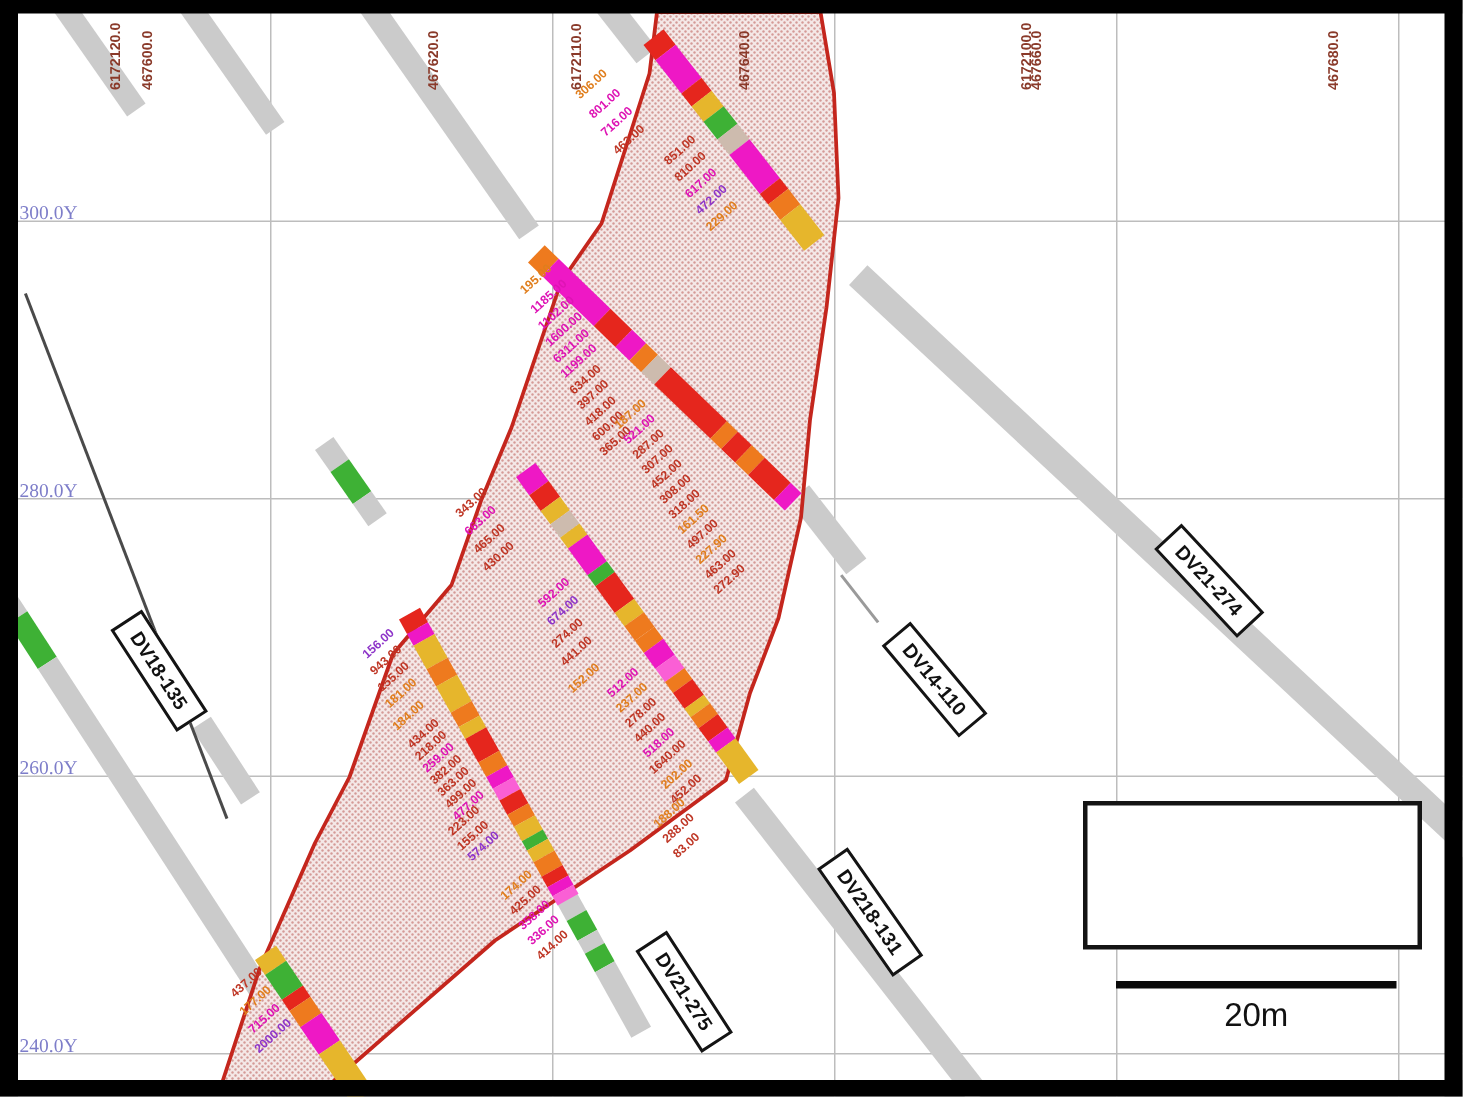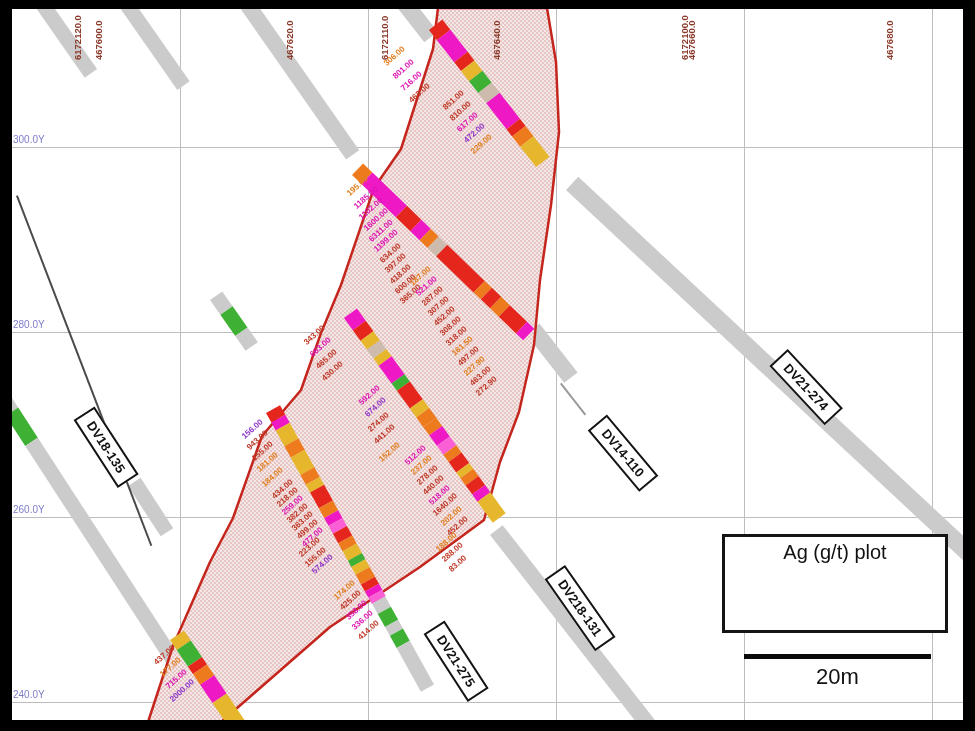--- a/index.html
+++ b/index.html
@@ -7,21 +7,21 @@
          font-family:"Liberation Sans",sans-serif;}
   .gv{position:absolute;top:0;bottom:0;width:1px;background:#bdbdbd;z-index:1;}
   .gh{position:absolute;left:0;right:0;height:1px;background:#bdbdbd;z-index:1;}
   .trace{position:absolute;transform-origin:0 0;z-index:2;}
   .bar{position:absolute;transform-origin:0 0;z-index:4;}
   #vein-svg{position:absolute;left:0;top:0;z-index:3;}
   .val{position:absolute;z-index:5;font-size:8.2px;font-weight:700;white-space:nowrap;
        transform:rotate(-42deg);transform-origin:0 50%;letter-spacing:0;}
   .toplab{position:absolute;z-index:6;font-size:9.5px;font-weight:700;color:#8a3a2a;
           white-space:nowrap;transform:rotate(-90deg);transform-origin:0 0;}
-  .leftlab{position:absolute;z-index:6;font-size:10px;color:#7d7dc9;white-space:nowrap;}
+  .leftlab{position:absolute;z-index:6;font-size:13px;color:#7d7dc9;white-space:nowrap;font-family:Liberation Serif, serif;}
   .dlabel{position:absolute;z-index:7;background:#fff;border:2px solid #141414;
           padding:3px 9px;font-size:13px;font-weight:700;color:#111;white-space:nowrap;}
   #legend{position:absolute;left:722px;top:534px;width:226px;height:99px;z-index:8;
           background:#fff;border:3px solid #141414;text-align:center;box-sizing:border-box;}
   #legend-title{font-size:21px;font-weight:700;color:#111;margin-top:8px;}
   .legend-line{font-size:20px;color:#111;margin-top:4px;}
   #scalebar{position:absolute;left:744px;top:654px;width:187px;height:5px;background:#0a0a0a;z-index:8;}
   #scalebar-label{position:absolute;left:744px;top:664px;width:187px;text-align:center;
           font-size:22px;color:#111;z-index:8;}
   .frame{position:absolute;background:#000;z-index:10;}
@@ -40,21 +40,20 @@
       <pattern id="dots" width="4" height="4" patternUnits="userSpaceOnUse">
         <rect width="4" height="4" fill="#f4e8e7"></rect>
         <circle cx="1" cy="1" r="0.8" fill="#d49a97"></circle>
         <circle cx="3" cy="3" r="0.8" fill="#d49a97"></circle>
       </pattern>
     </defs>
     <path id="vein-path" fill="url(#dots)" stroke="#c4261d" stroke-width="2.5" stroke-linejoin="round" d="M438,8 L547,8 L556,62 L559,132 L551,205 L540,280 L534,345 L519,412 L500,462 L484,520 L420,567 L330,627 L221,722 L148,722 L173,646 L210,562 L233,518 L262,436 L301,390 L321,333 L341,285 L374,188 L401,149 L433,49 Z"></path>
   </svg>
 
   <div id="legend">
-    <div class="legend-line">Ag (g/t) plot</div>
   </div>
 
   <div id="scalebar"></div>
   <div id="scalebar-label">20m</div>
 
   <div class="frame" id="frame-top"></div>
   <div class="frame" id="frame-bottom"></div>
   <div class="frame" id="frame-left"></div>
   <div class="frame" id="frame-right"></div>
 <div class="gv" style="left: 180px;"></div>

